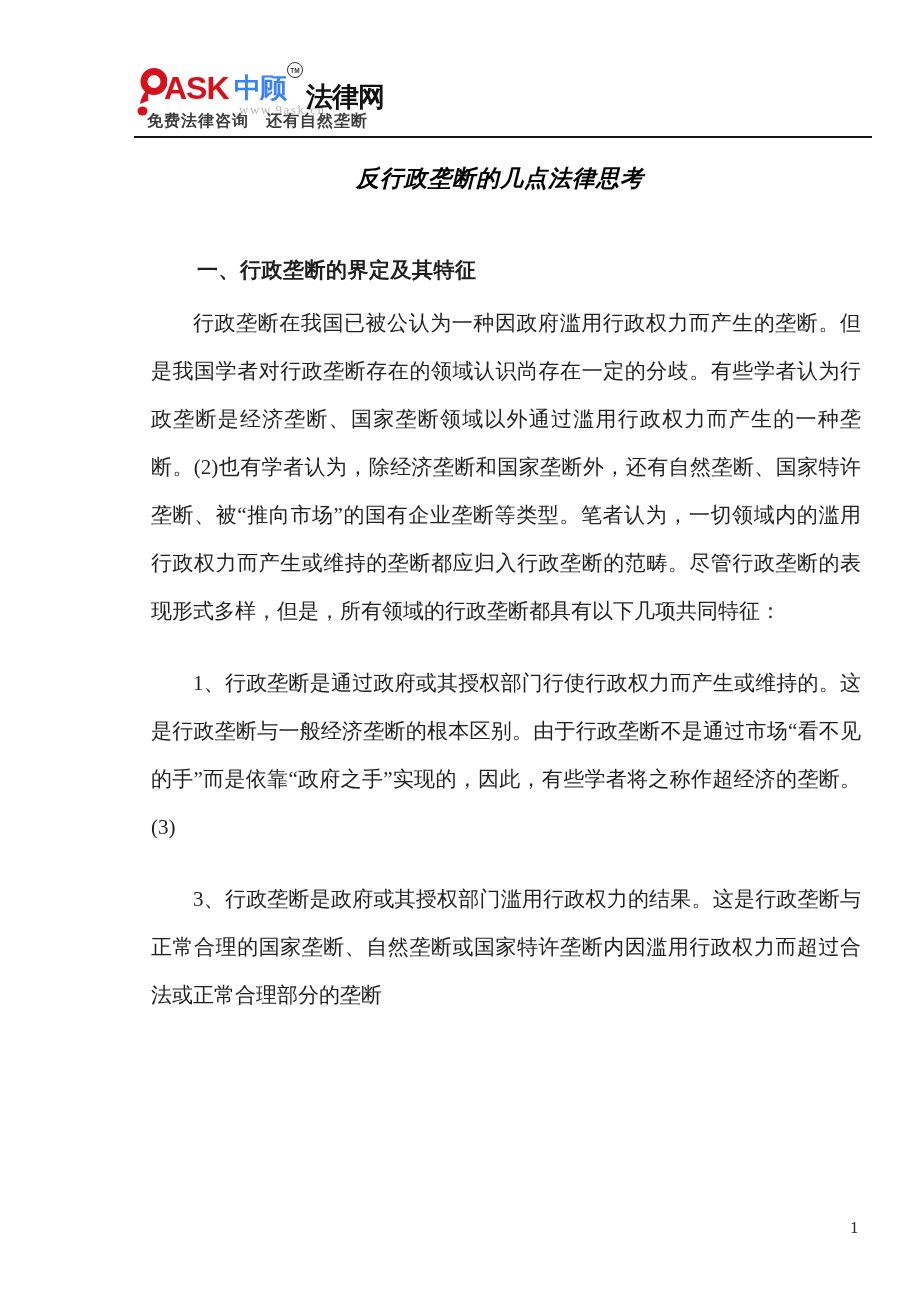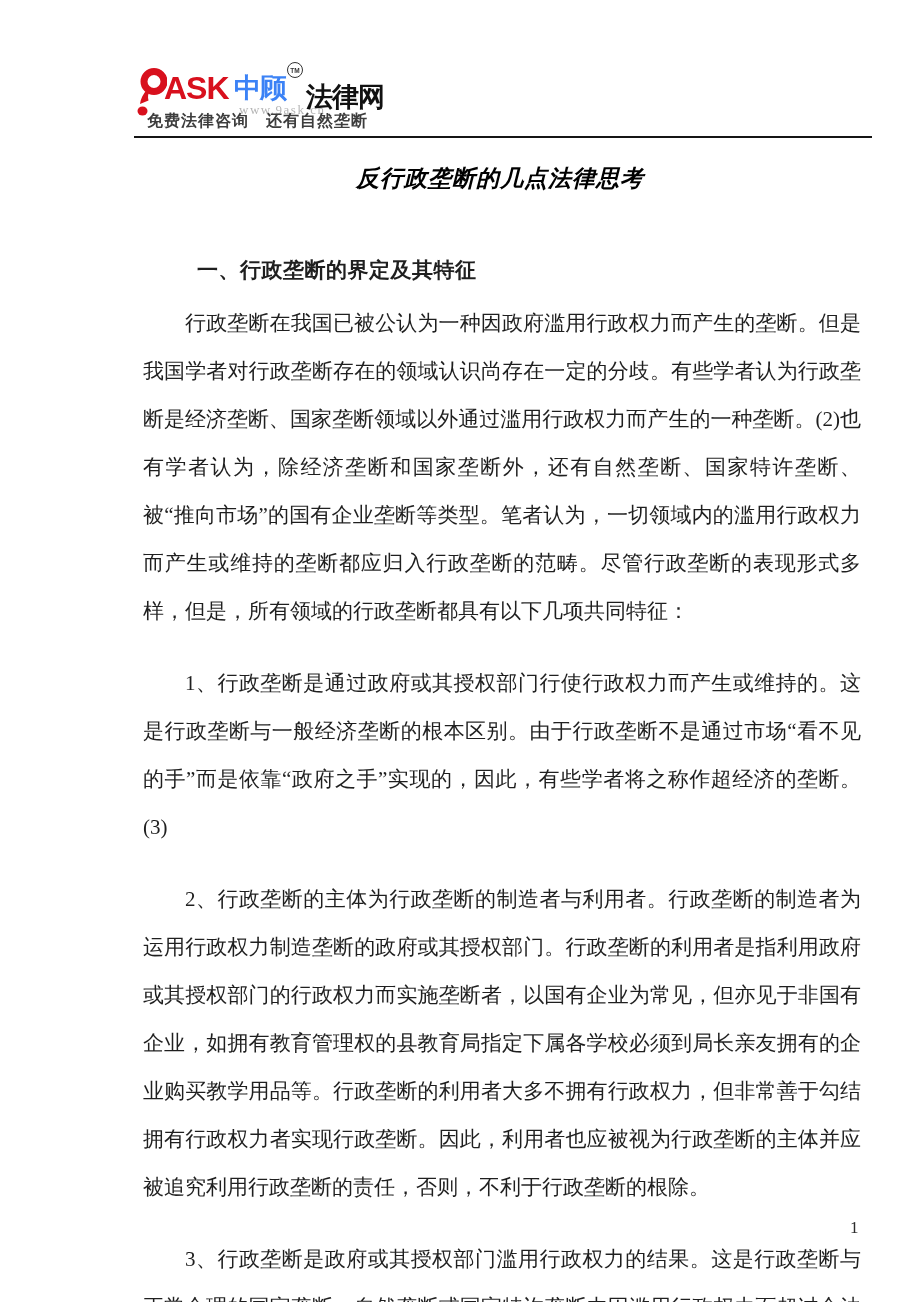--- a/index.html
+++ b/index.html
@@ -72,21 +72,21 @@
     position:absolute;left:141px;top:240px;margin:16px;
     font-size:21px;line-height:28px;font-weight:bold;color:var(--text);
     letter-spacing:0.5px;
   }
   .doc-body{
     position:absolute;left:99px;top:299px;width:722px;
     font-size:21px;line-height:48px;color:var(--text);
     text-align:justify;
   }
   .doc-body p{
-    margin:0 0 24px 4px;
+    margin:0 0 24px 12px;
     text-indent:2em;
     word-break:break-all;
     overflow-wrap:anywhere;
   }
   .page-number{
     position:absolute;left:810px;top:1218px;
     font-size:17px;line-height:1.2;color:#2b2b2b;
   }
 </style>
 </head>
@@ -109,19 +109,18 @@
     <div class="header-rule"></div>
   </div>
 
   <h1 class="doc-title">反行政垄断的几点法律思考</h1>
 
   <p class="doc-heading">一、行政垄断的界定及其特征</p>
 
   <div class="doc-body">
     <p>行政垄断在我国已被公认为一种因政府滥用行政权力而产生的垄断。但是我国学者对行政垄断存在的领域认识尚存在一定的分歧。有些学者认为行政垄断是经济垄断、国家垄断领域以外通过滥用行政权力而产生的一种垄断。(2)也有学者认为，除经济垄断和国家垄断外，还有自然垄断、国家特许垄断、被“推向市场”的国有企业垄断等类型。笔者认为，一切领域内的滥用行政权力而产生或维持的垄断都应归入行政垄断的范畴。尽管行政垄断的表现形式多样，但是，所有领域的行政垄断都具有以下几项共同特征：</p>
     <p>1、行政垄断是通过政府或其授权部门行使行政权力而产生或维持的。这是行政垄断与一般经济垄断的根本区别。由于行政垄断不是通过市场“看不见的手”而是依靠“政府之手”实现的，因此，有些学者将之称作超经济的垄断。(3)</p>
-    <p>2、行政垄断的主体为行政垄断的制造者与利用者。行政垄断的制造者为运用行政权力制造垄断的政府或其授权部门。行政垄断的利用者是指利用政府或其授权部门的行政权力而实施垄断者，以国有企业为常见，但亦见于非国有企业，如拥有教育管理权的县教育局指定下属各学校必须到局长亲友拥有的企业购买教学用品等。行政垄断的利用者大多不拥有行政权力，但非常善于勾结拥有行政权力者实现行政垄断。因此，利用者也应被视为行政垄断的主体并应被追究利用行政垄断的责任，否则，不利于行政垄断的根除。</p>
     <p>3、行政垄断是政府或其授权部门滥用行政权力的结果。这是行政垄断与正常合理的国家垄断、自然垄断或国家特许垄断内因滥用行政权力而超过合法或正常合理部分的垄断</p>
   </div>
 
   <div class="page-number">1</div>
 
 </div>
 
 </body></html>

